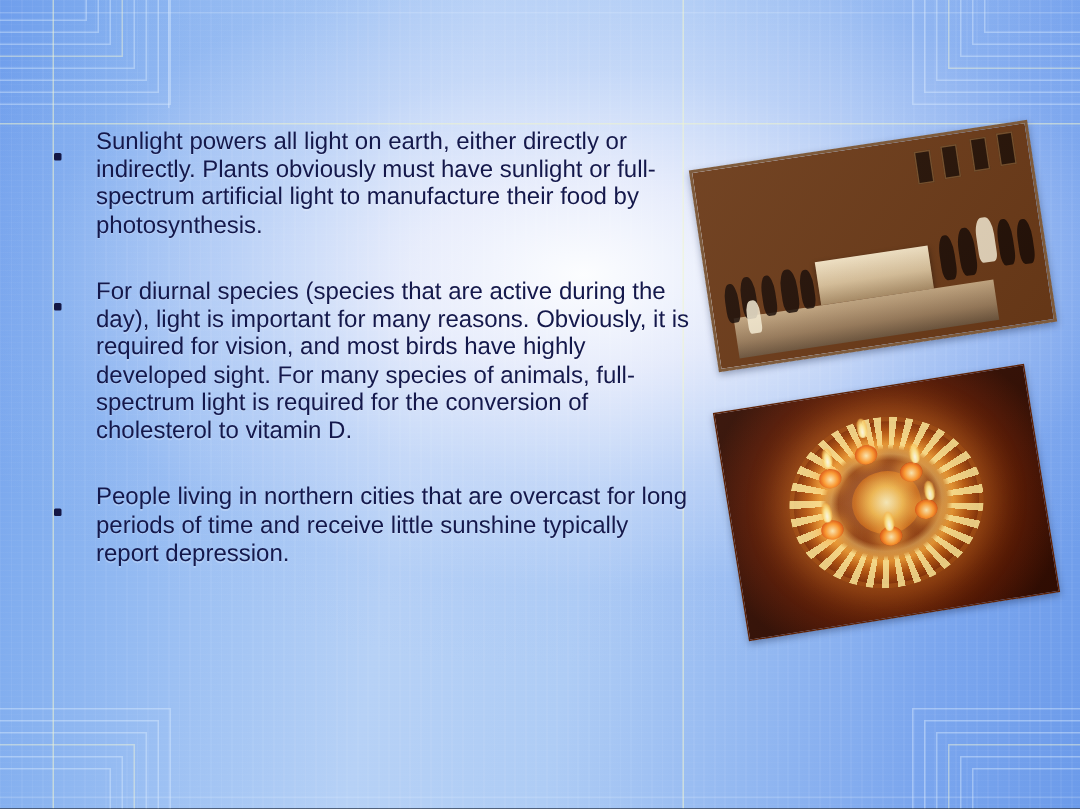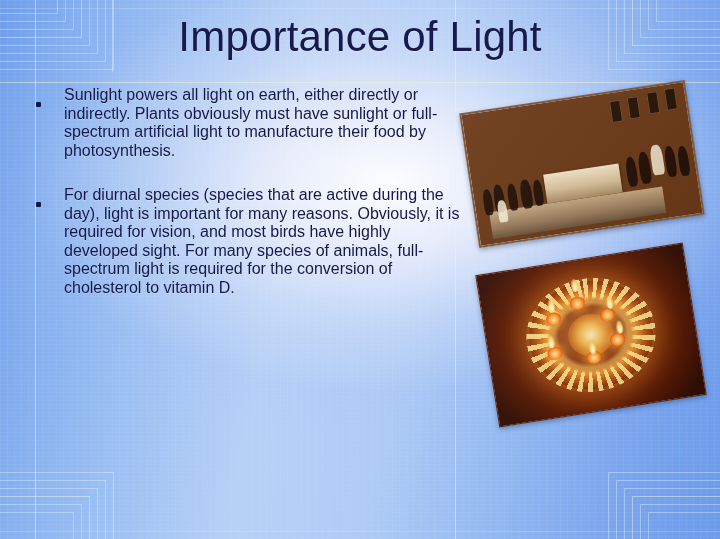--- a/index.html
+++ b/index.html
@@ -359,36 +359,37 @@
     <div class="frame-rect" style="left:648px; top:512px; width:632px; height:488px;"></div>
 
     <div class="guide v" style="left:35px;  top:0;   height:539px;"></div>
     <div class="guide v" style="left:455px; top:0;   height:539px;"></div>
     <div class="guide v cool" style="left:112px; top:0; height:72px;"></div>
     <div class="guide h" style="left:0;   top:82px; width:720px;"></div>
     <div class="guide h cool" style="left:0; top:8px;  width:720px; opacity:.5;"></div>
     <div class="guide h cool" style="left:0; top:531px; width:720px; opacity:.5;"></div>
   </div>
 
-  <div class="title-block">
-    <span class="title-text">Importance of Light</span>
-  </div>
 
   <div class="body-block">
 
     <div class="bullet-row">
       <div class="bullet-mark"><span class="dot"></span></div>
       <div class="bullet-text">Sunlight powers all light on earth, either directly or indirectly. Plants obviously must have sunlight or full-spectrum artificial light to manufacture their food by photosynthesis.</div>
     </div>
 
     <div class="bullet-row">
       <div class="bullet-mark"><span class="dot"></span></div>
       <div class="bullet-text">For diurnal species (species that are active during the day), light is important for many reasons. Obviously, it is required for vision, and most birds have highly developed sight. For many species of animals, full-spectrum light is required for the conversion of cholesterol to vitamin D.</div>
     </div>
 
+    <div class="bullet-row">
+      <div class="bullet-mark"><span class="dot"></span></div>
+      <div class="bullet-text">People living in northern cities that are overcast for long periods of time and receive little sunshine typically report depression.</div>
+    </div>
 
   </div>
 
   <div class="photo" id="photo-diya">
     <div class="photo-inner diya-scene">
       <div class="diya-ring"></div>
       <div class="diya-ring-beads"></div>
       <div class="diya-inner-flower"></div>
 
       <div class="diya-lamp" style="left:88px; top:36px;"></div>

